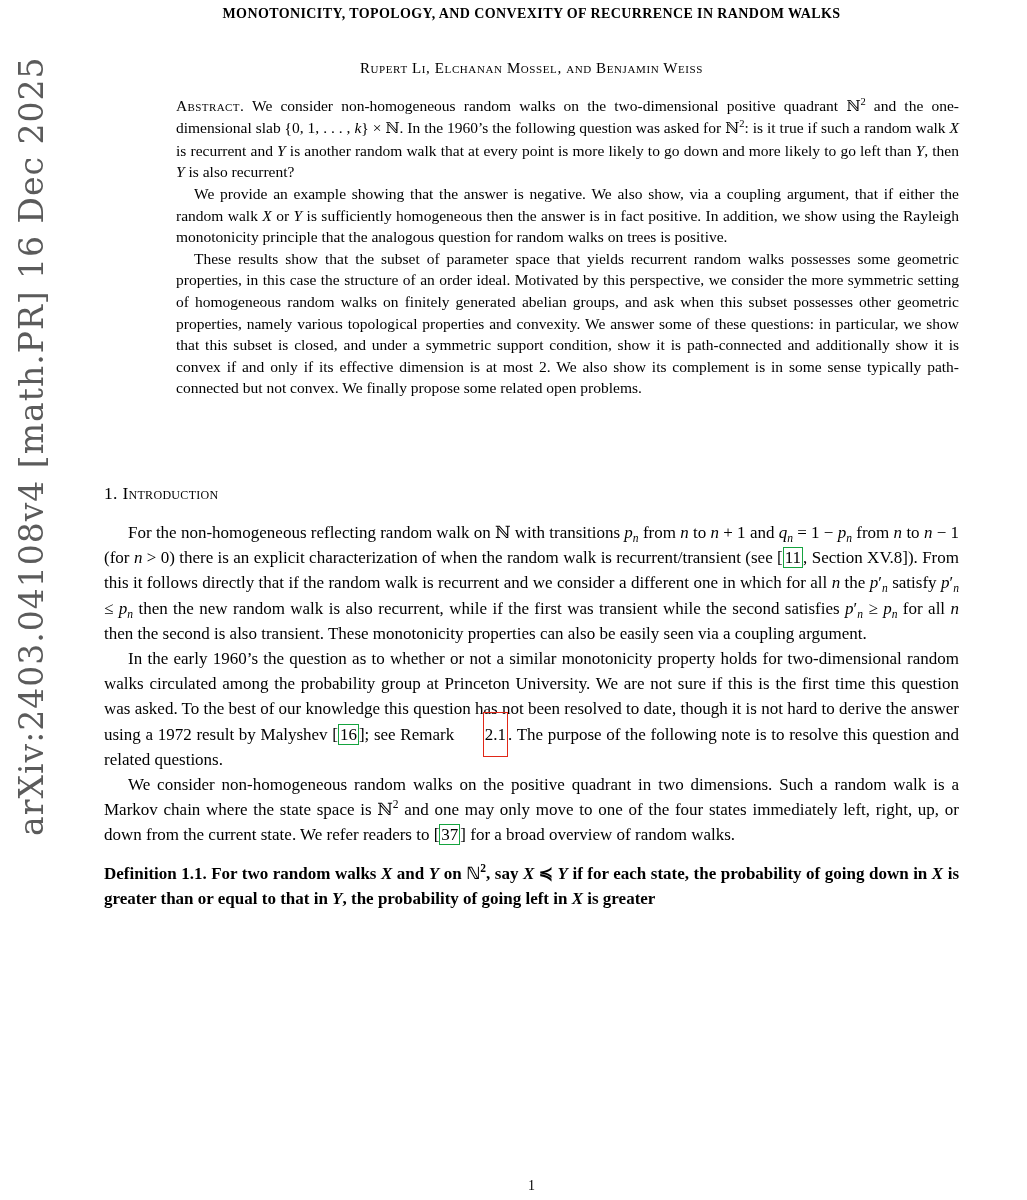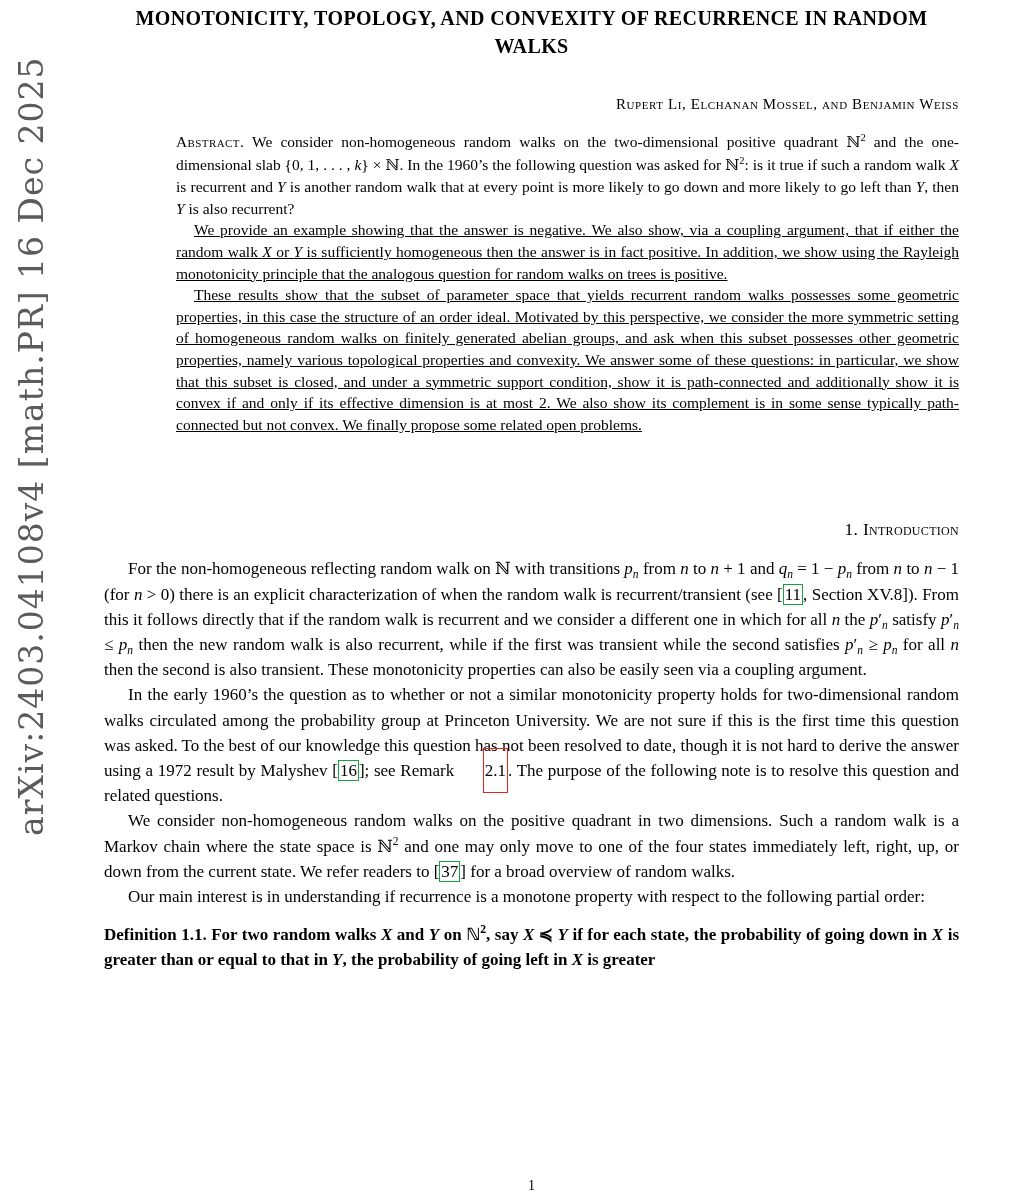--- a/index.html
+++ b/index.html
@@ -26,43 +26,43 @@
   }
   .content {
     position: absolute;
     left: 104px; top: 0;
     width: 855px;
   }
   .title {
     margin-top: 4px;
     text-align: center;
     font-weight: bold;
-    font-size: 20px;
+    font-size: 14px;
     line-height: 1.4;
     letter-spacing: 0.4px;
   }
   .authors {
     margin-top: 36px;
-    text-align: right;
+    text-align: center;
     font-variant: small-caps;
     font-size: 15px;
     letter-spacing: 0.6px;
   }
   .abstract {
     margin-top: 18px;
     margin-left: 72px;
     font-size: 15.5px;
     line-height: 21.6px;
     text-align: justify;
   }
-  .abstract p.ind { text-indent: 18px; text-decoration: underline; }
+  .abstract p.ind { text-indent: 18px; }
   .sc { font-variant: small-caps; letter-spacing: 0.4px; }
   .section-heading {
     margin-top: 84px;
-    text-align: right;
+    text-align: left;
     font-variant: small-caps;
     font-weight: normal;
     font-size: 17.5px;
     letter-spacing: 0.3px;
   }
   .body {
     margin-top: 16px;
     font-size: 17px;
     line-height: 25.2px;
     text-align: justify;
@@ -109,21 +109,20 @@
       <p class="ind">We provide an example showing that the answer is negative. We also show, via a coupling argument, that if either the random walk <i>X</i> or <i>Y</i> is sufficiently homogeneous then the answer is in fact positive. In addition, we show using the Rayleigh monotonicity principle that the analogous question for random walks on trees is positive.</p>
       <p class="ind">These results show that the subset of parameter space that yields recurrent random walks possesses some geometric properties, in this case the structure of an order ideal. Motivated by this perspective, we consider the more symmetric setting of homogeneous random walks on finitely generated abelian groups, and ask when this subset possesses other geometric properties, namely various topological properties and convexity. We answer some of these questions: in particular, we show that this subset is closed, and under a symmetric support condition, show it is path-connected and additionally show it is convex if and only if its effective dimension is at most 2. We also show its complement is in some sense typically path-connected but not convex. We finally propose some related open problems.</p>
     </section>
 
     <h2 class="section-heading">1. Introduction</h2>
 
     <section class="body">
       <p>For the non-homogeneous reflecting random walk on <span class="bb">ℕ</span> with transitions <i>p<sub>n</sub></i> from <i>n</i> to <i>n</i> + 1 and <i>q<sub>n</sub></i> = 1 − <i>p<sub>n</sub></i> from <i>n</i> to <i>n</i> − 1 (for <i>n</i> &gt; 0) there is an explicit characterization of when the random walk is recurrent/transient (see [<span class="cite">11</span>, Section XV.8]). From this it follows directly that if the random walk is recurrent and we consider a different one in which for all <i>n</i> the <i>p</i>′<sub><i>n</i></sub> satisfy <i>p</i>′<sub><i>n</i></sub> ≤ <i>p<sub>n</sub></i> then the new random walk is also recurrent, while if the first was transient while the second satisfies <i>p</i>′<sub><i>n</i></sub> ≥ <i>p<sub>n</sub></i> for all <i>n</i> then the second is also transient. These monotonicity properties can also be easily seen via a coupling argument.</p>
       <p>In the early 1960’s the question as to whether or not a similar monotonicity property holds for two-dimensional random walks circulated among the probability group at Princeton University. We are not sure if this is the first time this question was asked. To the best of our knowledge this question has not been resolved to date, though it is not hard to derive the answer using a 1972 result by Malyshev [<span class="cite">16</span>]; see Remark <span class="ref">2.1</span>. The purpose of the following note is to resolve this question and related questions.</p>
       <p>We consider non-homogeneous random walks on the positive quadrant in two dimensions. Such a random walk is a Markov chain where the state space is <span class="bb">ℕ</span><sup>2</sup> and one may only move to one of the four states immediately left, right, up, or down from the current state. We refer readers to [<span class="cite">37</span>] for a broad overview of random walks.</p>
-      <p>Our main interest is in understanding if recurrence is a monotone property with respect to the following partial order:</p>
       <p class="definition"><b>Definition 1.1.</b> For two random walks <i>X</i> and <i>Y</i> on <span class="bb">ℕ</span><sup>2</sup>, say <i>X</i> ≼ <i>Y</i> if for each state, the probability of going down in <i>X</i> is greater than or equal to that in <i>Y</i>, the probability of going left in <i>X</i> is greater</p>
     </section>
 
   </div>
 
   <div class="page-number">1</div>
 
 </div>
 
 </body></html>

